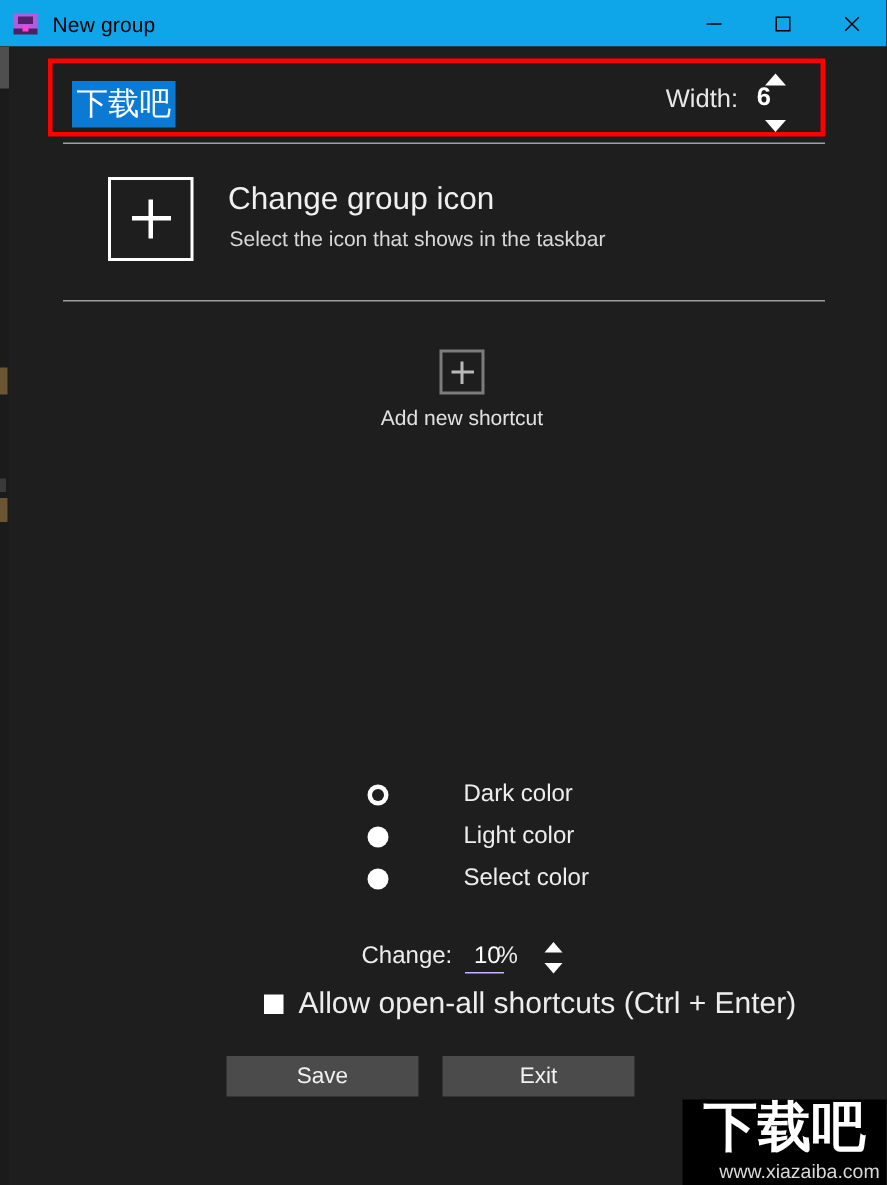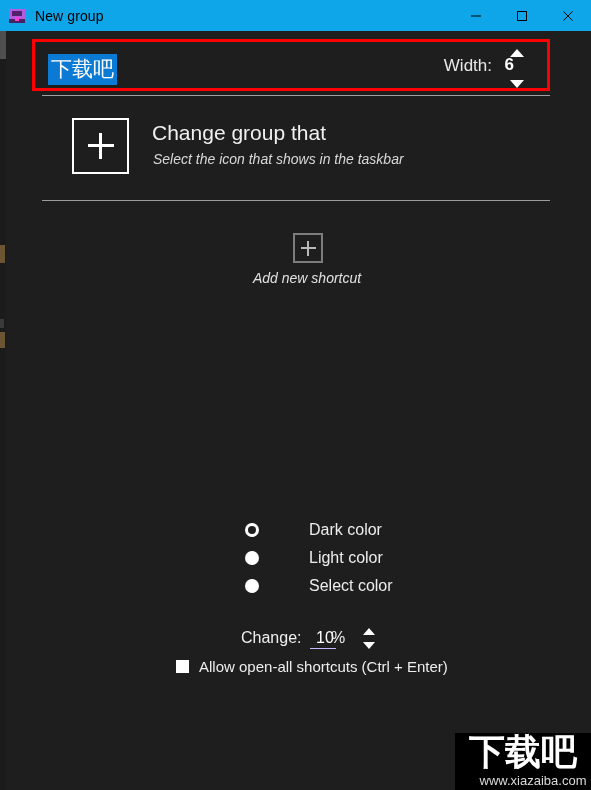--- a/index.html
+++ b/index.html
@@ -229,37 +229,35 @@
     font-size: 21px;
     color: #f0f0f0;
     white-space: nowrap;
   }
   #change-icon-sub {
     position: absolute;
     left: 81px; top: 33px;
     font-size: 14px;
     color: #d8d8d8;
     white-space: nowrap;
-    font-style: italic;
   }
 
   #separator-1 {
     position: absolute;
     left: 42px; top: 169px;
     width: 508px; height: 1px;
     background: #9d9d9d;
   }
 
   
   #add-shortcut {
     position: absolute;
     left: 253px; top: 202px;
     width: 110px;
-    text-align: left;
-    font-style: italic;
+    text-align: center;
   }
   #add-shortcut-box {
     width: 30px; height: 30px;
     margin: 0 auto;
     border: 2px solid #7c7c7c;
     box-sizing: border-box;
     display: flex;
     align-items: center;
     justify-content: center;
   }
@@ -386,21 +384,21 @@
     display: flex;
     align-items: center;
   }
   #allow-checkbox {
     width: 13px; height: 13px;
     background: #ffffff;
     flex: 0 0 auto;
   }
   #allow-label {
     margin-left: 10px;
-    font-size: 15px;
+    font-size: 20px;
     color: #ededed;
     white-space: nowrap;
   }
 
   
   #footer-buttons {
     position: absolute;
     left: 151px; top: 673px;
     display: flex;
     gap: 16px;
@@ -510,21 +508,21 @@
     </div>
     <div id="name-underline"></div>
 
     <div id="change-icon-row">
       <div id="group-icon-box">
         <span class="plus-big">
           <span class="h"></span>
             <span class="v"></span>
         </span>
       </div>
-      <div id="change-icon-title">Change group that</div>
+      <div id="change-icon-title">Change group icon</div>
       <div id="change-icon-sub">Select the icon that shows in the taskbar</div>
     </div>
 
     <div id="separator-1"></div>
 
     <div id="add-shortcut">
       <div id="add-shortcut-box">
         <span class="plus-small">
           <span class="h"></span>
             <span class="v"></span>
@@ -560,20 +558,24 @@
             <span class="tri-down-sm"></span>
           </span>
       </span>
     </div>
 
     <div id="allow-row">
       <span id="allow-checkbox"></span>
       <span id="allow-label">Allow open-all shortcuts (Ctrl + Enter)</span>
     </div>
 
+    <div id="footer-buttons">
+      <button class="footer-btn">Save</button>
+      <button class="footer-btn">Exit</button>
+    </div>
 
     <div id="watermark">
       <div id="watermark-logo">下载吧</div>
       <div id="watermark-url">www.xiazaiba.com</div>
     </div>
 
   </div>
 </div>
 
 </body></html>

